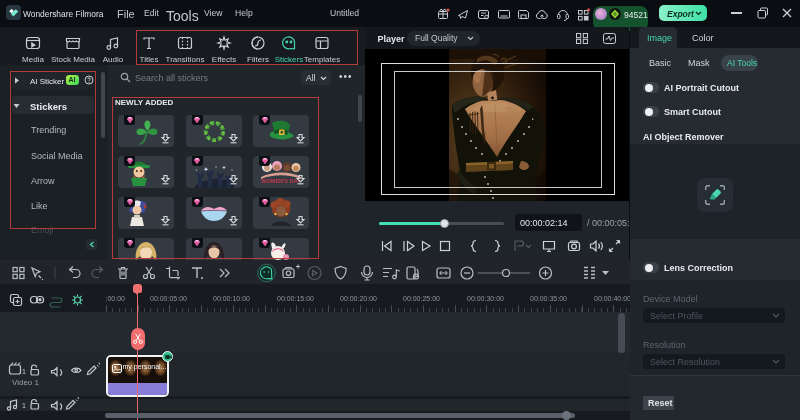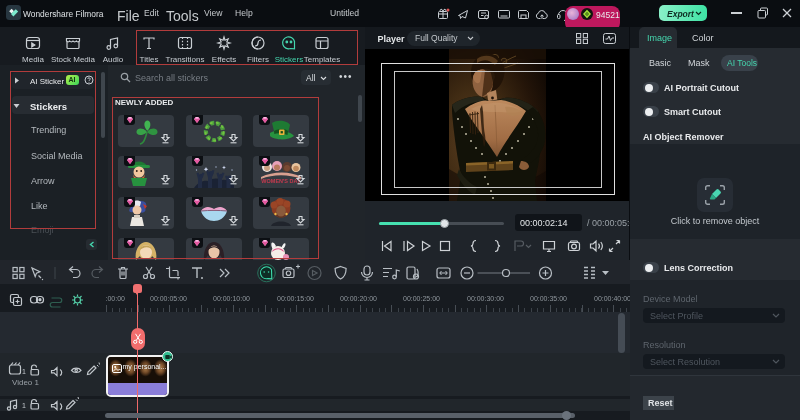--- a/index.html
+++ b/index.html
@@ -14,21 +14,21 @@
 <div id="stage">
 
   <div class="abs" id="topbar" style="left:0;top:0;width:800px;height:27px;background:#0a0d11;">
 
     <svg class="abs" style="left:6px;top:5px;" width="15" height="15" viewBox="0 0 15 15">
       <rect x="0" y="0" width="15" height="15" rx="3.5" fill="#273640"></rect>
       <path d="M3.2 6.2 L5.6 3.8 L8 6.2 L5.6 8.6 Z" fill="#f2f7f7"></path>
       <path d="M5.0 9.0 L7.4 6.6 L9.8 9.0 L7.4 11.4 Z M7.4 6.6 L9.8 4.2 L12.2 6.6 L9.8 9.0 Z" fill="#7be9cd"></path>
     </svg>
     <div class="abs txt" style="left:23px;top:8.5px;font-size:8.4px;color:#dde1e4;">Wondershare Filmora</div>
-    <div class="abs txt" style="left:117px;top:8px;color:#c6cacd;font-size:14px;">File</div>
+    <div class="abs txt" style="left:117px;top:8px;color:#c6cacd;font-size:11px;">File</div>
     <div class="abs txt" style="left:144px;top:8px;color:#c6cacd;font-size:8.6px;">Edit</div>
     <div class="abs txt" style="left:166px;top:8px;color:#c6cacd;font-size:14px;">Tools</div>
     <div class="abs txt" style="left:204px;top:8px;color:#c6cacd;font-size:8.6px;">View</div>
     <div class="abs txt" style="left:235px;top:8px;color:#c6cacd;font-size:8.6px;">Help</div>
     <div class="abs txt" style="left:330px;top:8px;color:#c6cacd;font-size:8.6px;">Untitled</div>
 
     <svg class="abs" style="left:436px;top:6px;" width="154" height="15" viewBox="0 0 154 15">
       <g stroke="#c9ced3" stroke-width="1" fill="none">
 
         <rect x="2.5" y="5.5" width="9" height="7" rx="1"></rect>
@@ -59,21 +59,21 @@
         <path d="M131 12.5 a3 3 0 0 1 -3 2"></path>
 
         <rect x="142.5" y="4.5" width="3.6" height="3.6"></rect>
         <rect x="148.4" y="4.5" width="3.6" height="3.6"></rect>
         <rect x="142.5" y="10.4" width="3.6" height="3.6"></rect>
         <rect x="148.4" y="10.4" width="3.6" height="3.6" fill="#c9ced3"></rect>
         <circle cx="152.5" cy="3.8" r="1.5" fill="#e05555" stroke="none"></circle>
       </g>
     </svg>
 
-    <div class="abs" style="left:565px;top:6px;width:55px;height:25px;background:#be185d;border-radius:8px;">
+    <div class="abs" style="left:593px;top:6px;width:55px;height:25px;background:#14532d;border-radius:8px;">
       <div class="abs" style="left:1.5px;top:1.5px;width:12px;height:12px;border-radius:50%;background:radial-gradient(circle at 40% 40%,#e9b4d9,#b98acc 60%,#8468b8);"></div>
       <svg class="abs" style="left:16px;top:1.5px;" width="12" height="12" viewBox="0 0 12 12">
         <circle cx="6" cy="6" r="6" fill="#11150f"></circle>
         <path d="M6 1.8 L10 6 L6 10.2 L2 6 Z" fill="#a8e83c"></path>
         <path d="M6 3.4 L8.4 6 L6 8.6 L3.6 6 Z" fill="#5a8f1f"></path>
       </svg>
       <div class="abs" style="left:31px;top:3.5px;font-size:8.5px;color:#e8eaec;">94521</div>
     </div>
 
     <div class="abs" style="left:659px;top:5px;width:48px;height:16px;border-radius:5px;background:linear-gradient(90deg,#8af0c8,#3ee2a4);">
@@ -652,21 +652,20 @@
           <g stroke="#9aa1a8" stroke-width="1.4" fill="none">
             <path d="M0.7 5 V2.5 a1.8 1.8 0 0 1 1.8-1.8 H5"></path>
               <path d="M15 0.7 h2.5 a1.8 1.8 0 0 1 1.8 1.8 V5"></path>
             <path d="M19.3 15 v2.5 a1.8 1.8 0 0 1 -1.8 1.8 H15"></path>
               <path d="M5 19.3 H2.5 a1.8 1.8 0 0 1 -1.8-1.8 V15"></path>
           </g>
           <path d="M7 9 L11.5 4.5 a1.5 1.5 0 0 1 2.1 0 L15.5 6.4 a1.5 1.5 0 0 1 0 2.1 L11 13 Z" fill="#49d6b2"></path>
           <path d="M7 9 L11 13 L9.5 14.5 H5.5 L4.8 13.8 Z" fill="#2aa886"></path>
         </svg>
       </div>
-      <div class="abs" style="left:0;top:72px;width:170px;text-align:center;font-size:9px;color:#c3c8cd;">Click to remove object</div>
     </div>
 
     <div class="abs" style="left:13px;top:235px;width:16px;height:11px;background:#3a4149;border-radius:6px;">
       <div class="abs" style="left:1.5px;top:1.5px;width:8px;height:8px;border-radius:50%;background:#eceef0;"></div>
     </div>
     <div class="abs" style="left:34px;top:236px;font-size:9px;font-weight:bold;color:#e8eaec;">Lens Correction</div>
 
     <div class="abs" style="left:0;top:253px;width:170px;height:140px;background:#1f242a;">
       <div class="abs" style="left:13px;top:14px;font-size:9px;color:#5e656d;">Device Model</div>
       <div class="abs" style="left:13px;top:28px;width:142px;height:15px;background:#14191f;border-radius:4px;">

